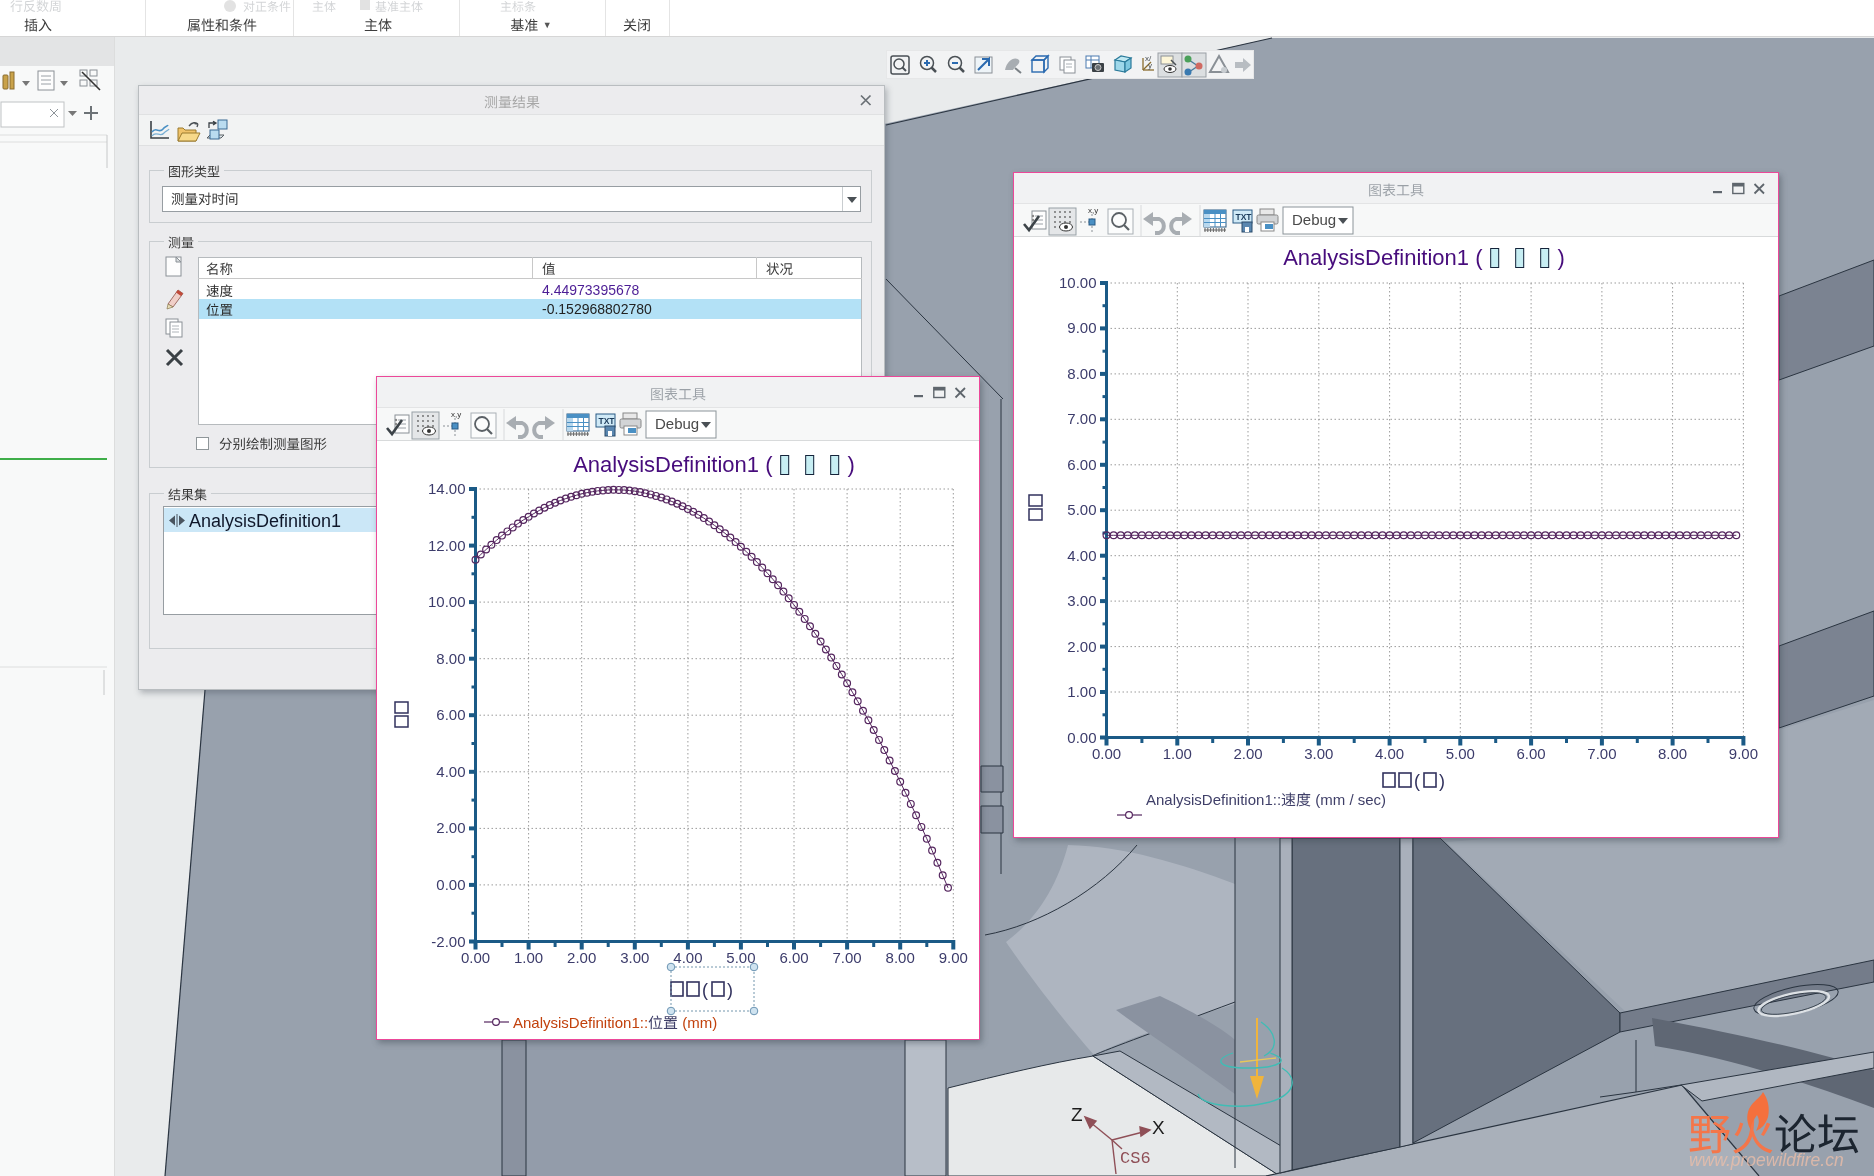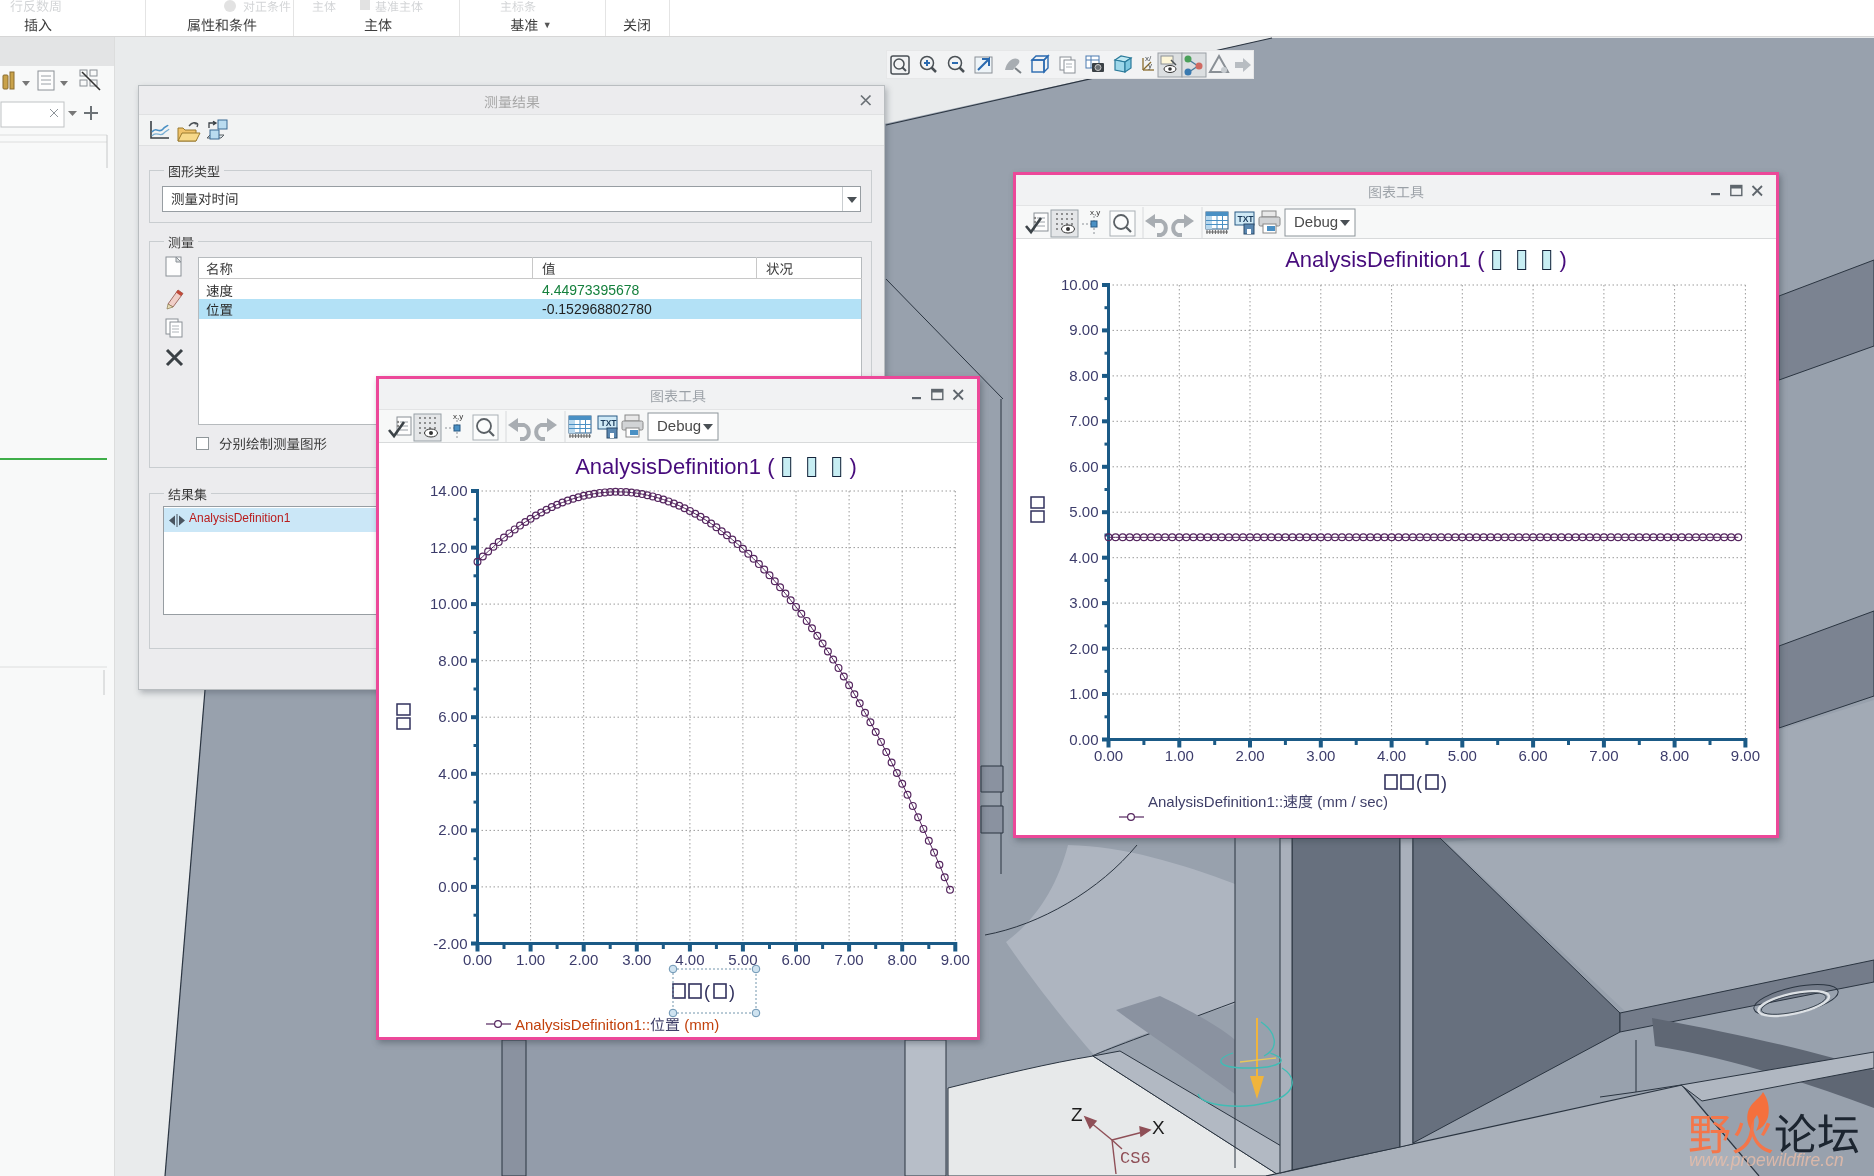--- a/index.html
+++ b/index.html
@@ -1,18 +1,18 @@
 <!DOCTYPE html>
 <html><head><meta charset="utf-8"><style>
 html,body{margin:0;padding:0;width:1874px;height:1176px;overflow:hidden;
  font-family:"Liberation Sans",sans-serif;background:#e9ebec;}
 *{box-sizing:border-box;}
 .abs{position:absolute;}
 svg.ck{display:inline-block;}
-.win{position:absolute;background:#fff;border:3px solid #ec4899;box-shadow:2px 3px 6px rgba(60,70,80,.45);}
+.win{position:absolute;background:#fff;border:1px solid #ec4899;box-shadow:2px 3px 6px rgba(60,70,80,.45);}
 .tbar{position:absolute;left:0;right:0;top:0;background:#f1f2f3;border-bottom:1px solid #e3e4e5;}
 .wbtn{position:absolute;top:8px;}
 .axlab{font-size:15px;fill:#3c3c6b;font-family:"Liberation Sans",sans-serif;}
 .pnav{fill:#32325e;font-family:"Liberation Sans",sans-serif;}
 .gbox{position:absolute;border:1px solid #c9cdd0;}
 .glab{position:absolute;background:#ececee;padding:0 4px;}
 </style></head><body>
 
 <svg class="abs" style="left:0;top:0" width="1874" height="1176">
     <polygon points="884,124 1272,38 1874,38 1874,1176 165,1176 205,688 884,688" fill="#98a1ad"></polygon>
@@ -355,21 +355,21 @@
           <use href="#g72B6" x="0"></use>
           <use href="#g51B5" x="1000"></use>
         </g>
       </svg></div>
     <div class="abs" style="left:67px;top:196px"><svg class="ck" width="27" height="16" style="vertical-align:-4px">
         <g fill="#2a2a2a" transform="translate(0,11.9) scale(0.0135,-0.0135)">
           <use href="#g901F" x="0"></use>
           <use href="#g5EA6" x="1000"></use>
         </g>
       </svg></div>
-    <div class="abs" style="left:403px;top:196px;font-size:14px;color:#15803d">4.44973395678</div>
+    <div class="abs" style="left:403px;top:196px;font-size:14px;color:#4c1d95">4.44973395678</div>
     <div class="abs" style="left:60px;top:213px;width:662px;height:20px;background:#b3e1f6"></div>
     <div class="abs" style="left:67px;top:215px"><svg class="ck" width="27" height="16" style="vertical-align:-4px">
         <g fill="#2a2a2a" transform="translate(0,11.9) scale(0.0135,-0.0135)">
           <use href="#g4F4D" x="0"></use>
           <use href="#g7F6E" x="1000"></use>
         </g>
       </svg></div>
     <div class="abs" style="left:403px;top:215px;font-size:14px;color:#222">-0.152968802780</div>
     <div class="abs" style="left:57px;top:351px;width:13px;height:13px;background:#fff;border:1px solid #8f9699"></div>
     <div class="abs" style="left:80px;top:349px"><svg class="ck" width="108" height="16" style="vertical-align:-4px">
@@ -392,21 +392,21 @@
           <use href="#g96C6" x="2000"></use>
         </g>
       </svg></div>
     <div class="abs" style="left:24px;top:420px;width:695px;height:109px;background:#fff;border:1px solid #979da2"></div>
     <div class="abs" style="left:25px;top:422px;width:693px;height:24px;background:#cbe7f7"></div>
     <div class="abs" style="left:30px;top:427px"><svg width="16" height="15">
         <polygon points="0,7.5 6,2.5 6,12.5" fill="#4a5560"></polygon>
         <polygon points="16,7.5 10,2.5 10,12.5" fill="#4a5560"></polygon>
         <line x1="8" y1="1" x2="8" y2="14" stroke="#4a5560"></line>
       </svg></div>
-    <div class="abs" style="left:50px;top:425px;font-size:12px;color:#b91c1c">AnalysisDefinition1</div>
+    <div class="abs" style="left:50px;top:425px;font-size:18px;color:#0f172a">AnalysisDefinition1</div>
   </div>
 <div class="win" style="left:1013px;top:172px;width:766px;height:666px">
     <div class="tbar" style="height:31px;text-align:center;padding-top:8px"><svg class="ck" width="56" height="16" style="vertical-align:-4px">
         <g fill="#9aa0a6" transform="translate(0,12.3) scale(0.0140,-0.0140)">
           <use href="#g56FE" x="0"></use>
           <use href="#g8868" x="1000"></use>
           <use href="#g5DE5" x="2000"></use>
           <use href="#g5177" x="3000"></use>
         </g>
       </svg></div>

